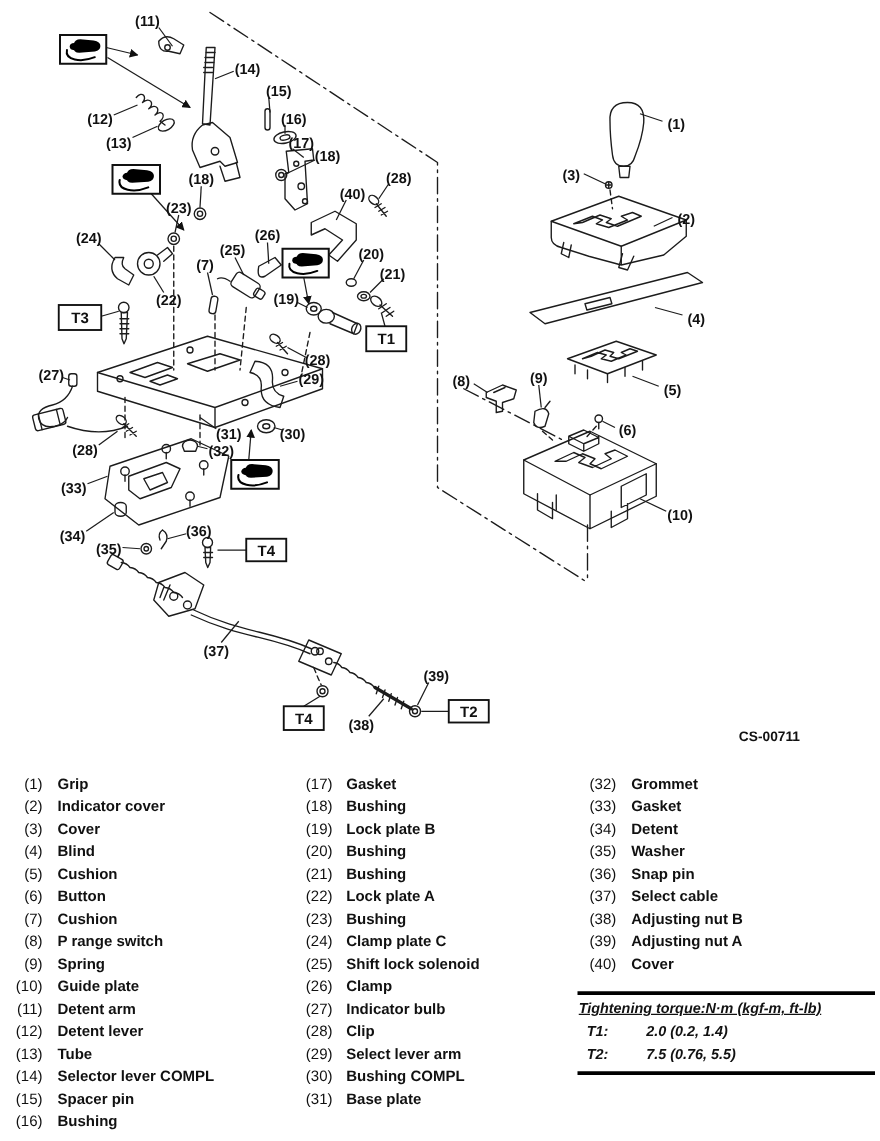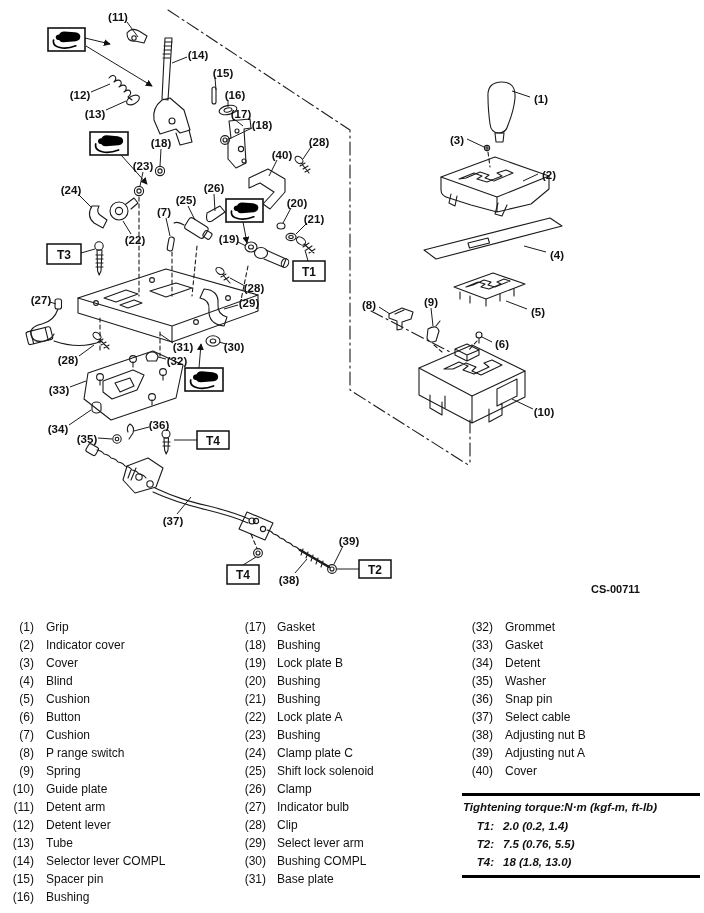--- a/index.html
+++ b/index.html
@@ -18,26 +18,26 @@
   .parts-area{position:absolute;top:610px;left:0;width:704px;height:303px;}
   .col{position:absolute;top:0;padding-top:8px;}
   #col-0{left:8px;width:230px;}
   #col-1{left:240px;width:220px;}
   #col-2{left:462px;width:242px;}
   .part-row{display:flex;height:18px;align-items:center;font:12px "Liberation Sans",sans-serif;color:#111;}
   .part-num{text-align:right;flex:none;}
   #col-0 .part-num{width:26px;margin-right:12px;}
   #col-1 .part-num{width:26px;margin-right:11px;}
   #col-2 .part-num{width:31px;margin-right:12px;}
-  .part-name{white-space:nowrap;}
+  .part-name{white-space:nowrap;font-weight:bold;}
   .torque-table{border-top:3px solid #000;border-bottom:3px solid #000;width:238px;
                 margin-top:13px;padding:3px 0 4px 0;}
-  .tt-title{font:italic bold 11.5px "Liberation Sans",sans-serif;padding:2px 0 4px 1px;color:#111;}
+  .tt-title{font:italic bold 11.5px "Liberation Sans",sans-serif;padding:2px 0 4px 1px;color:#111;text-decoration:underline;}
   .tt-row{display:flex;height:18px;align-items:center;font:italic bold 11.5px "Liberation Sans",sans-serif;color:#111;}
-  .tt-tag{width:32px;text-align:right;margin-right:9px;flex:none;}
+  .tt-tag{width:32px;text-align:center;margin-right:23px;flex:none;}
 </style>
 </head>
 <body>
 
 <div class="page">
 
 <svg id="diagram" width="704" height="602" viewBox="0 0 704 602">
   <defs>
     <marker id="arr" viewBox="0 0 8 8" refX="7" refY="4" markerWidth="7" markerHeight="7" orient="auto">
       <path d="M0,0 L8,4 L0,8 z" fill="#111"></path>
@@ -493,21 +493,17 @@
         <div class="torque-table">
           <div class="tt-title">Tightening torque:N·m (kgf-m, ft-lb)</div>
           <div class="tt-row">
             <span class="tt-tag">T1:</span>
             <span class="tt-val">2.0 (0.2, 1.4)</span>
           </div>
           <div class="tt-row">
             <span class="tt-tag">T2:</span>
             <span class="tt-val">7.5 (0.76, 5.5)</span>
           </div>
-          <div class="tt-row">
-            <span class="tt-tag">T4:</span>
-            <span class="tt-val">18 (1.8, 13.0)</span>
-          </div>
         </div>
       </div>
 </div>
 
 </div>
 
 </body></html>

